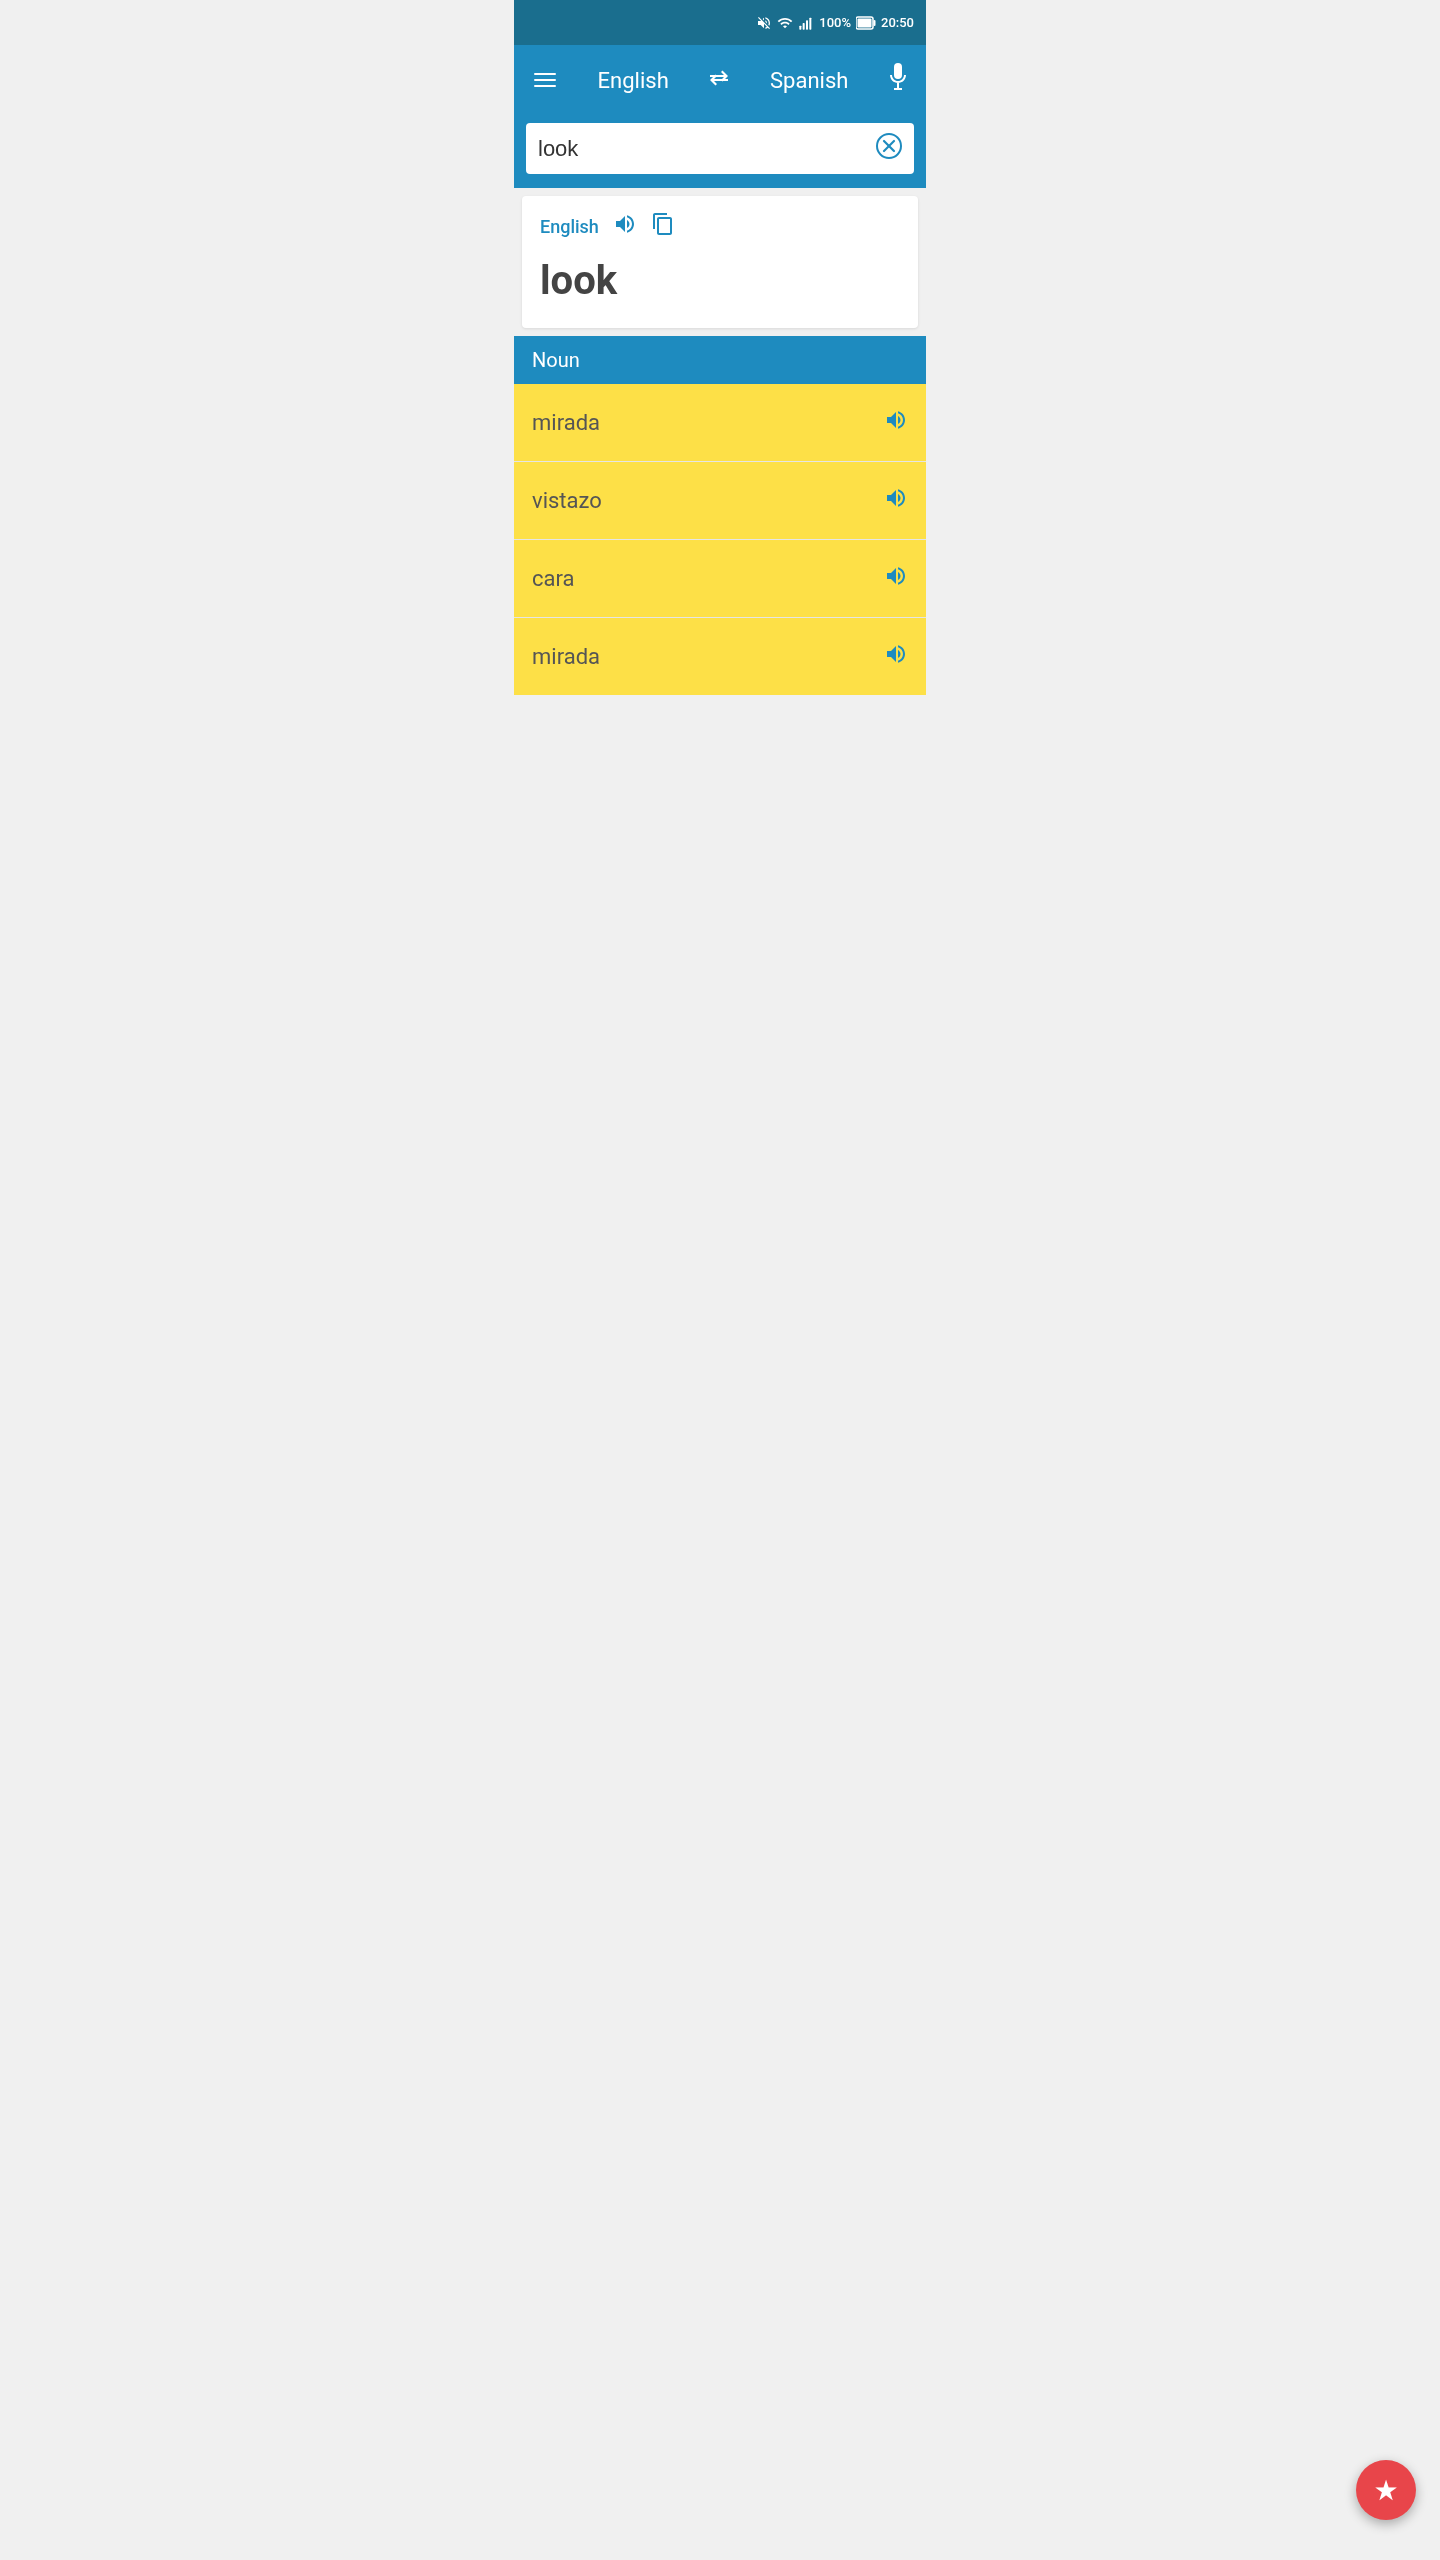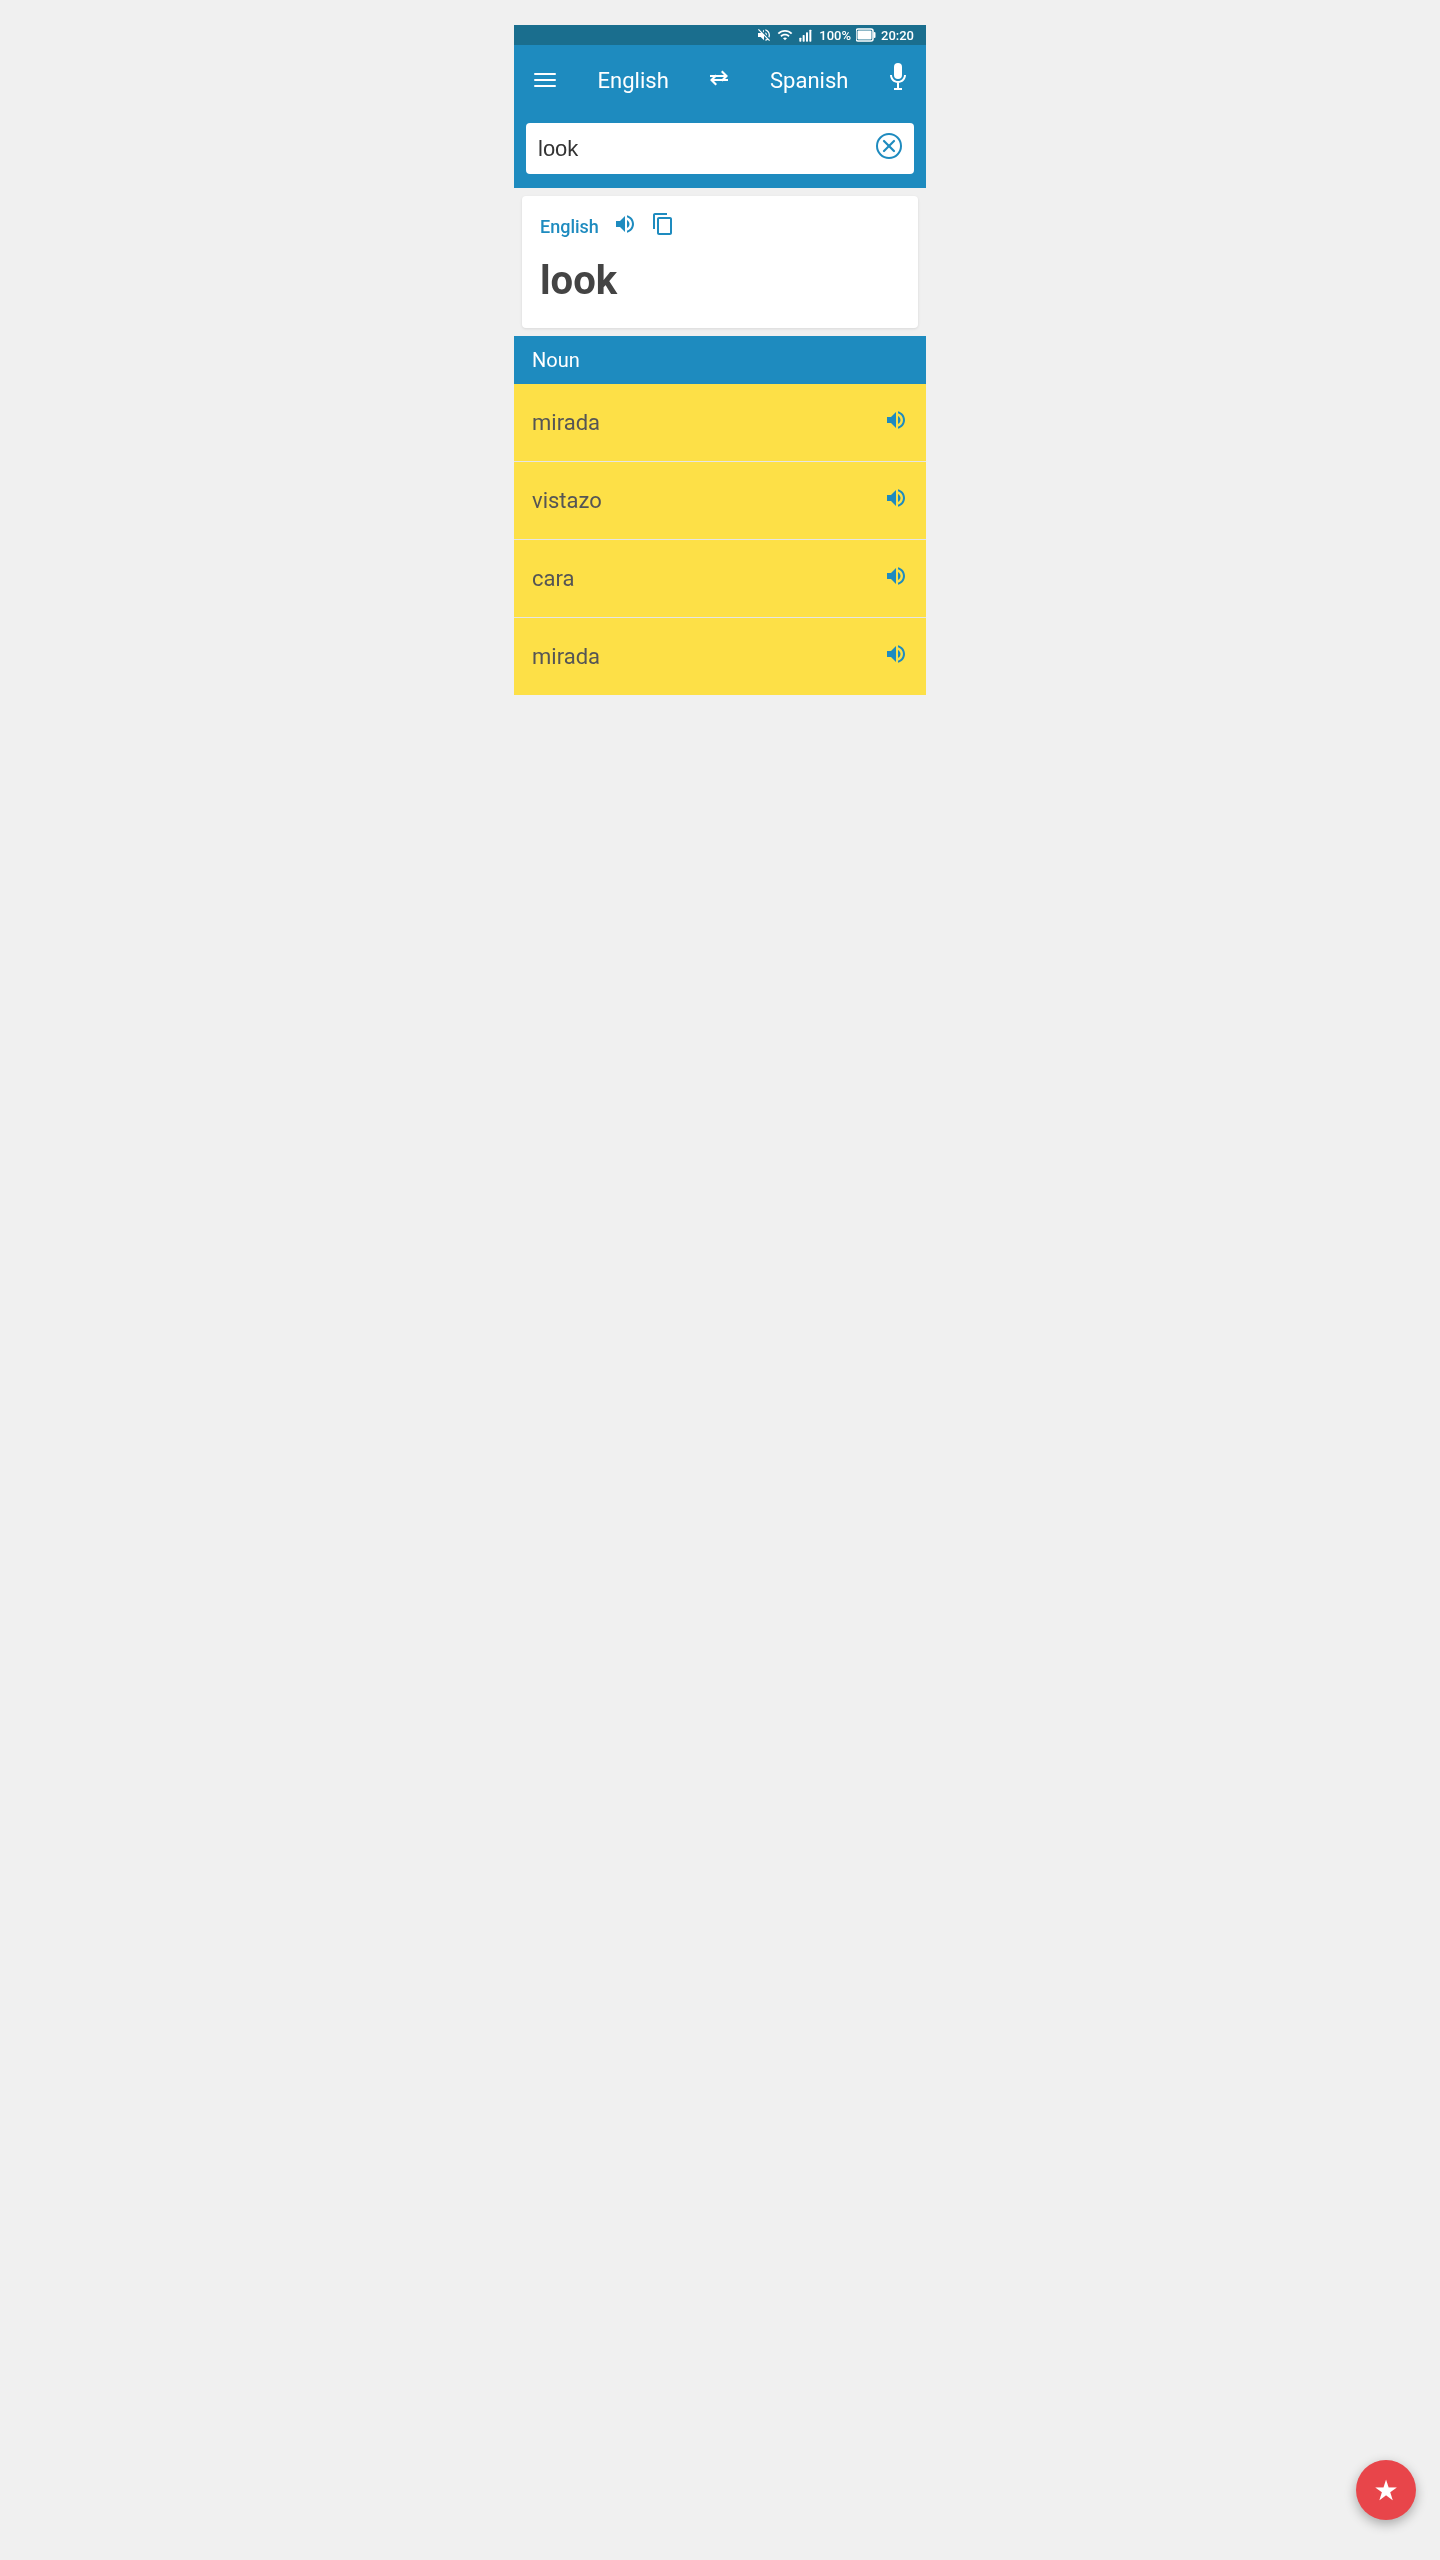--- a/index.html
+++ b/index.html
@@ -10,27 +10,26 @@
       background: #f0f0f0;
       width: 412px;
       margin: 0 auto;
       position: relative;
       overflow-x: hidden;
     }
 
     
     .status-bar {
       background: #1a6e8e;
-      height: 20px;
+      height: 45px;
       display: flex;
       align-items: center;
       justify-content: flex-end;
       padding: 0 12px;
       gap: 6px;
-      margin-top: 25px;
     }
     .status-bar-icons {
       display: flex;
       align-items: center;
       gap: 5px;
     }
     .status-text {
       color: white;
       font-size: 13px;
       font-weight: 500;
@@ -224,21 +223,21 @@
       <rect x="12" y="8" width="3" height="14" rx="1"></rect>
       <rect x="17" y="4" width="3" height="18" rx="1"></rect>
     </svg>
 
     <span class="status-text">100%</span>
     <svg width="20" height="14" viewBox="0 0 20 14" fill="white">
       <rect x="0" y="1" width="17" height="12" rx="2" ry="2" stroke="white" stroke-width="1.5" fill="none"></rect>
       <rect x="17.5" y="4" width="2" height="6" rx="1" fill="white"></rect>
       <rect x="1.5" y="2.5" width="14" height="9" rx="1" fill="white"></rect>
     </svg>
-    <span class="status-text">20:20</span>
+    <span class="status-text">20:50</span>
   </div>
 </div>
 
 <div class="header">
   <div class="header-menu">
     <span></span>
     <span></span>
     <span></span>
   </div>
   <span class="header-lang">English</span>

